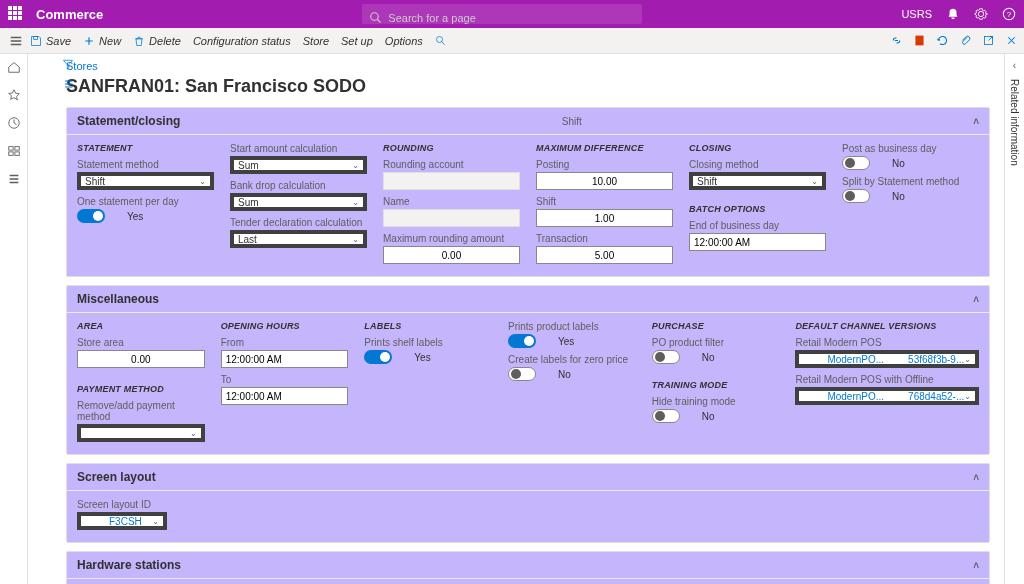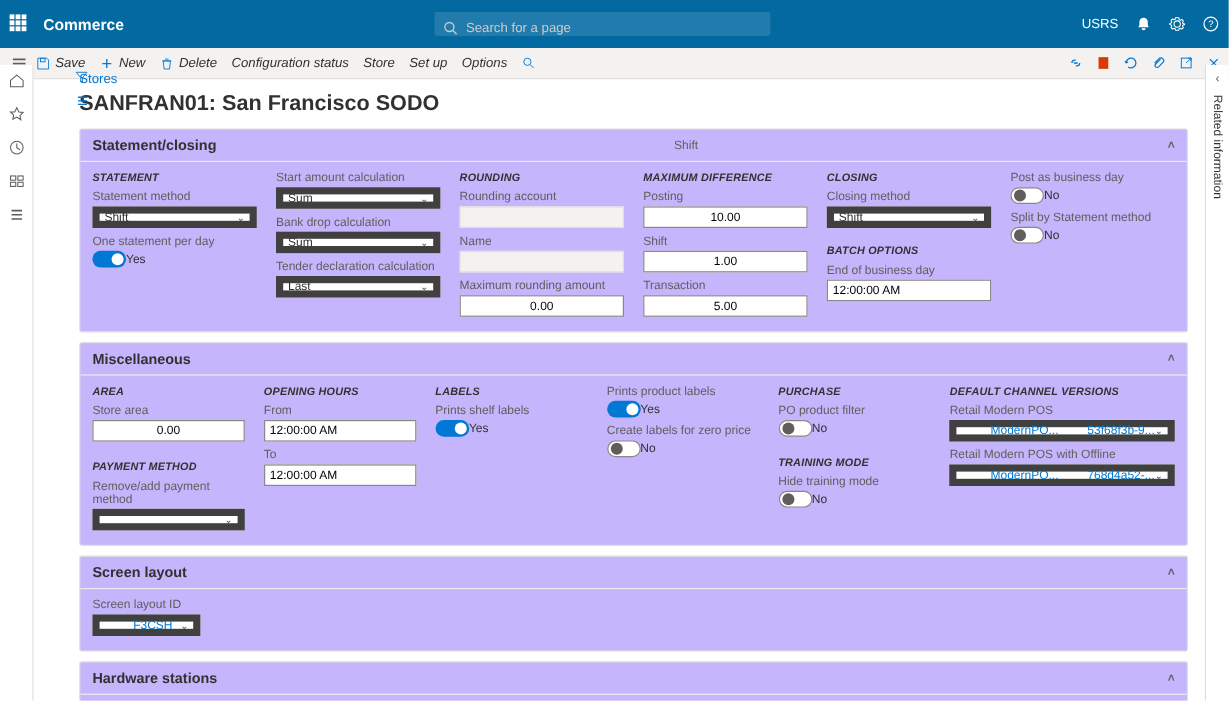--- a/index.html
+++ b/index.html
@@ -1,19 +1,19 @@
 <!DOCTYPE html>
 <html><head>
 <meta charset="utf-8">
 <style>
 * { margin: 0; padding: 0; box-sizing: border-box; font-family: "Segoe UI", Arial, sans-serif; }
 body { width: 1024px; height: 584px; background: #fff; font-size: 11px; color: #323130; overflow: hidden; position: relative; }
 
 
-.topbar { height: 40px; background: #0369a1; color: #fff; display: flex; align-items: center; padding: 0 8px; }
+.topbar { height: 28px; background: #a21caf; color: #fff; display: flex; align-items: center; padding: 0 8px; }
 .topbar .waffle { width: 16px; height: 16px; display: grid; grid-template-columns: repeat(3,4px); grid-template-rows: repeat(3,4px); gap: 1px; margin-right: 12px; cursor: pointer; }
 .topbar .waffle span { background: #fff; }
 .topbar .brand { font-size: 13px; font-weight: 600; }
 .topbar .search { margin: 0 auto; background: rgba(255,255,255,.12); border-radius: 2px; width: 280px; height: 20px; display: flex; align-items: flex-end; padding: 0 8px; }
 .topbar .search svg { width: 12px; height: 12px; fill: #ccc; margin-right: 6px; }
 .topbar .search span { color: #ccc; font-size: 11px; }
 .topbar .right { display: flex; align-items: center; gap: 14px; font-size: 11px; }
 .topbar .right svg { width: 14px; height: 14px; fill: #fff; cursor: pointer; }
 
 
@@ -42,24 +42,24 @@
 .card-header .chev { margin-left: auto; font-size: 10px; color: #605e5c; cursor: pointer; }
 .card-header .hint { margin-left: auto; margin-right: 10px; font-size: 10px; color: #605e5c; font-weight: 400; }
 .card-body { padding: 8px 10px 12px 10px; }
 
 .cols { display: grid; grid-template-columns: repeat(6, 1fr); gap: 10px 16px; }
 .col-section { display: flex; flex-direction: column; gap: 6px; }
 .sec-title { font-size: 9px; font-weight: 700; letter-spacing: .2px; color: #323130; text-transform: uppercase; font-style: italic; }
 .fld-label { font-size: 10px; color: #605e5c; }
 .text-input { width: 100%; height: 18px; border: 1px solid #8a8886; font-size: 10px; padding: 0 4px; background: #fff; }
 .text-input.readonly { background: #f3f2f1; border: 1px solid #e1dfdd; }
-.select { width: 100%; height: 18px; border: 6px solid #404040; font-size: 10px; padding: 0 4px; background: #fff; display: flex; align-items: center; justify-content: space-between; cursor: pointer; }
+.select { width: 100%; height: 18px; border: 4px solid #404040; font-size: 10px; padding: 0 4px; background: #fff; display: flex; align-items: center; justify-content: space-between; cursor: pointer; }
 .select .caret { font-size: 8px; color: #605e5c; }
 .num-right { text-align: center; }
-.toggle { display: flex; align-items: center; gap: 0; }
+.toggle { display: flex; align-items: center; gap: 22px; }
 .toggle .pill { width: 28px; height: 14px; border-radius: 7px; position: relative; cursor: pointer; }
 .toggle .pill.on { background: #0078d4; }
 .toggle .pill.off { background: #fff; border: 1px solid #8a8886; }
 .toggle .knob { position: absolute; width: 10px; height: 10px; border-radius: 50%; top: 2px; }
 .toggle .pill.on .knob { background: #fff; right: 2px; }
 .toggle .pill.off .knob { background: #605e5c; left: 2px; top: 1px; }
 .toggle .txt { font-size: 10px; }
 .linkval { color: #0078d4; margin-left: 24px; }
 
 

